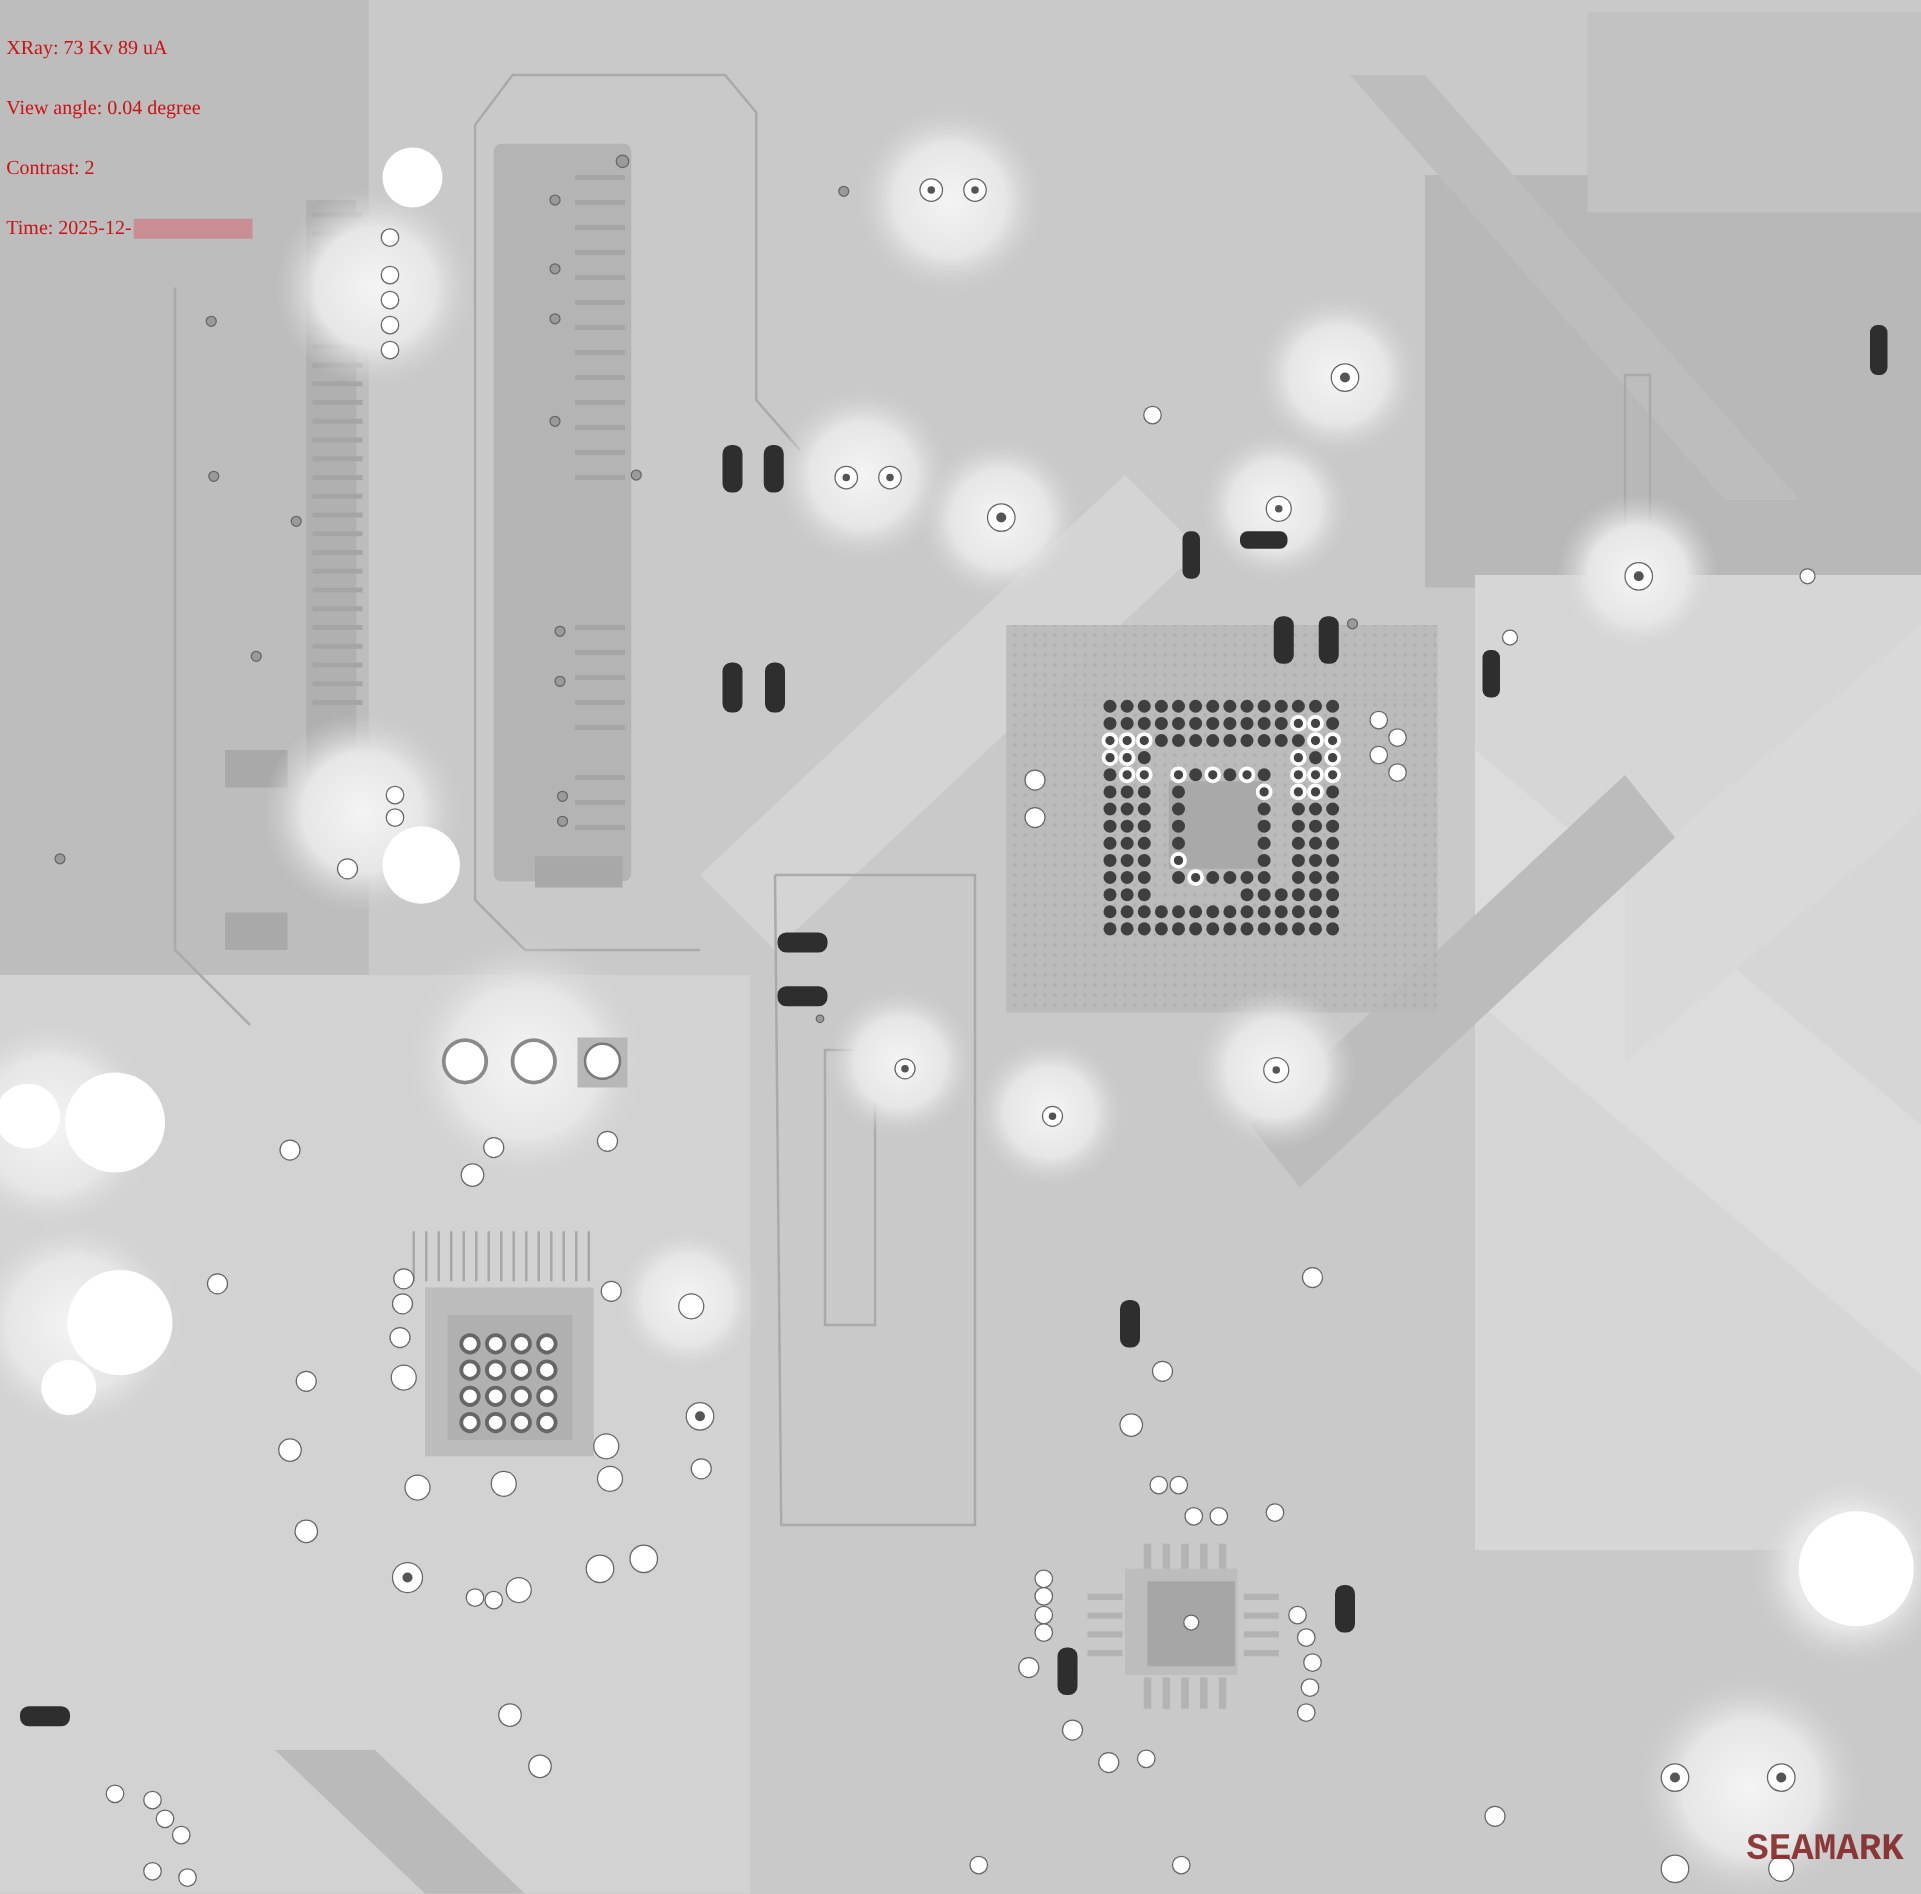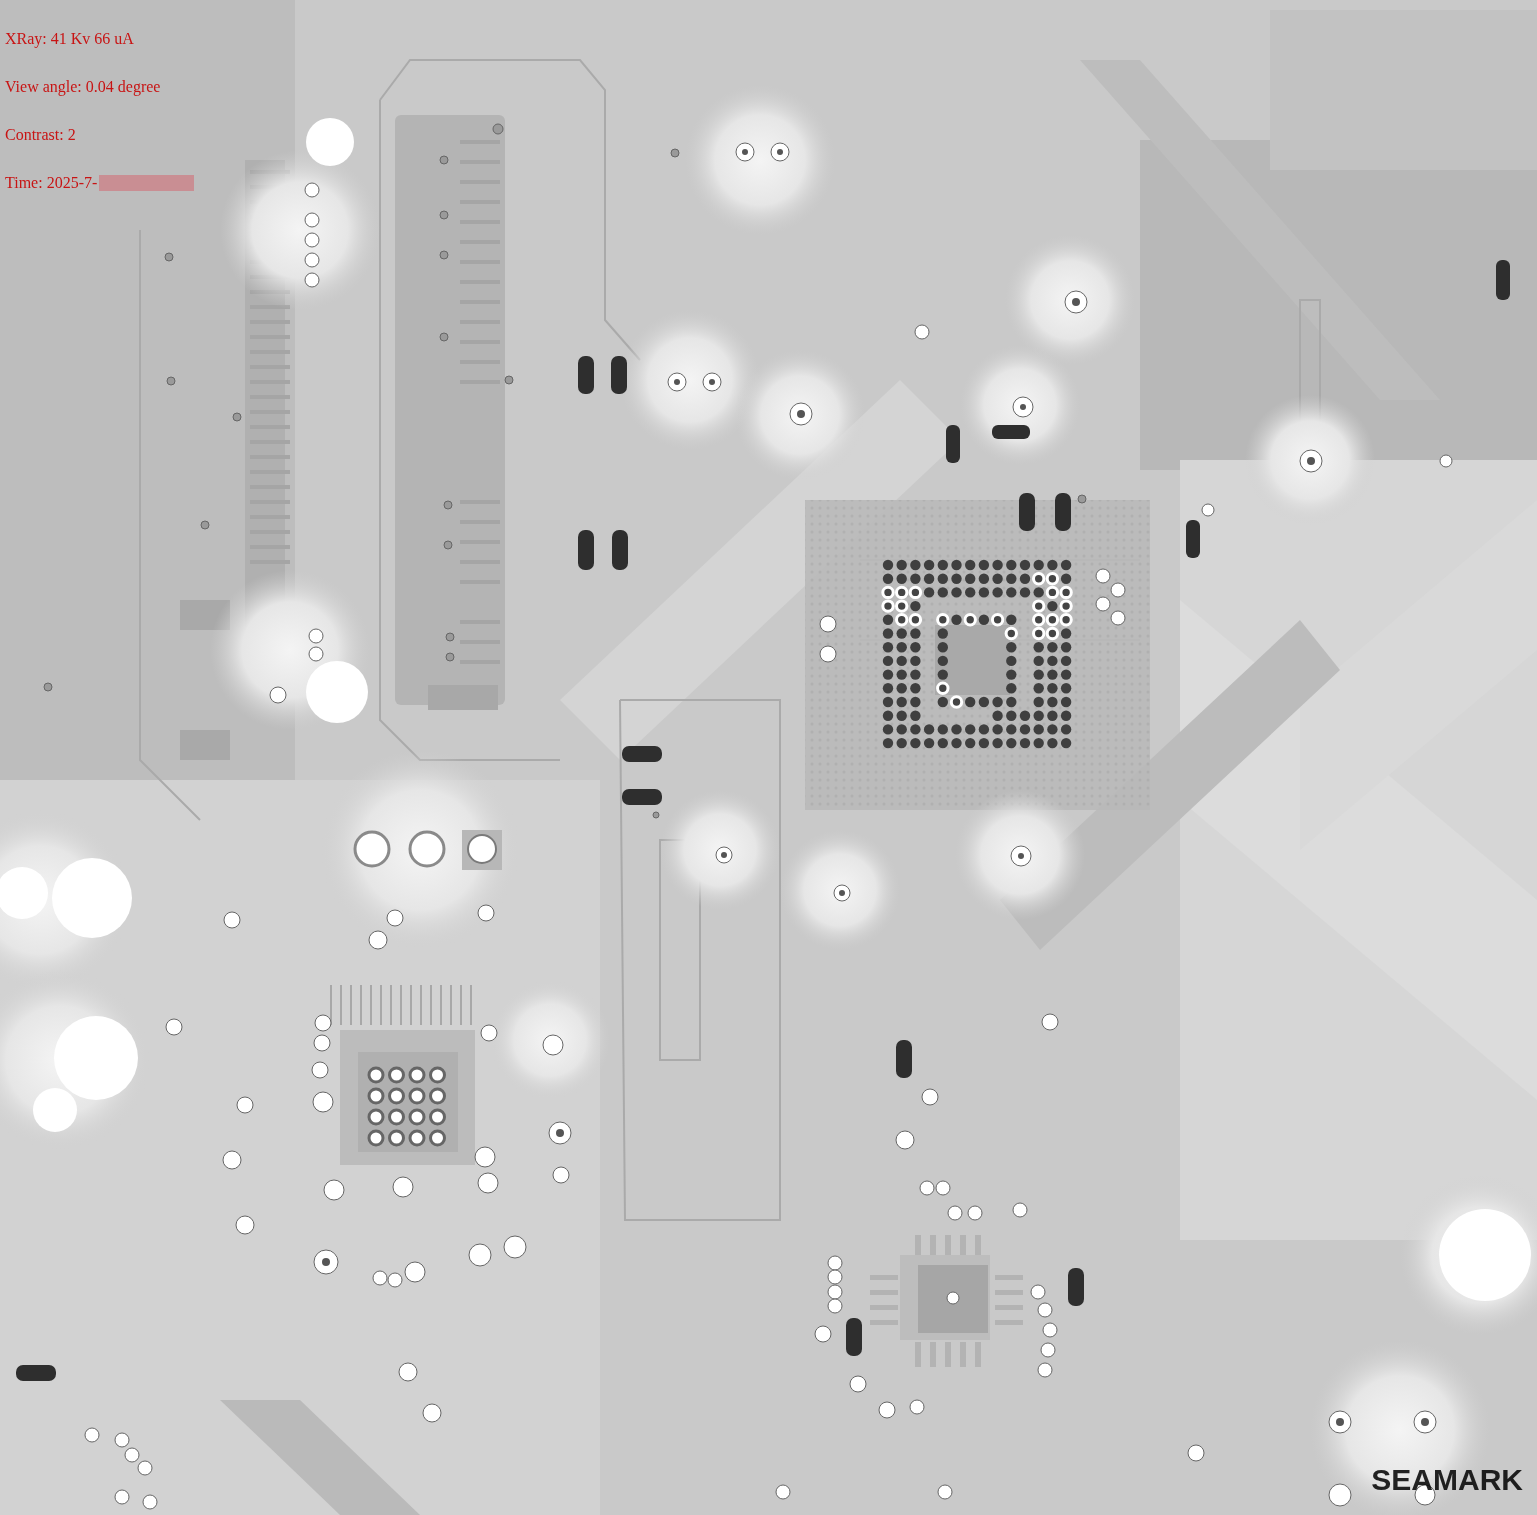--- a/index.html
+++ b/index.html
@@ -1,21 +1,21 @@
 <!DOCTYPE html>
 <html><head>
 <meta charset="utf-8">
 <style>
   html,body{margin:0;padding:0;}
   body{width:1537px;height:1515px;overflow:hidden;background:#c8c8c8;position:relative;font-family:"Liberation Mono","DejaVu Sans Mono",monospace;}
   #xray{position:absolute;left:0;top:0;width:1537px;height:1515px;}
   .overlay{position:absolute;left:5px;top:-1px;color:#c81414;font-family:"Liberation Serif","DejaVu Serif",serif;font-size:16px;line-height:16px;white-space:pre;}
   .overlay div{height:16px;}
   .redact{display:inline-block;height:16px;vertical-align:top;background:#c98e93;}
-  .watermark{position:absolute;right:14px;bottom:18px;font-family:Liberation Sans, sans-serif;font-weight:bold;font-size:30px;letter-spacing:0px;color:#000000;opacity:.85;}
+  .watermark{position:absolute;right:14px;bottom:18px;font-family:Liberation Mono, monospace;font-weight:bold;font-size:30px;letter-spacing:0px;color:#7f1d1d;opacity:.85;}
 </style>
 </head>
 <body>
 
 <svg id="xray" viewBox="0 0 1537 1515" xmlns="http://www.w3.org/2000/svg">
   <defs>
     <radialGradient id="glow" cx="50%" cy="50%" r="50%">
       <stop offset="0%" stop-color="#f4f4f4"></stop>
       <stop offset="60%" stop-color="#e6e6e6"></stop>
       <stop offset="100%" stop-color="#d0d0d0" stop-opacity="0"></stop>
@@ -506,19 +506,19 @@
     <rect x="622" y="746" width="40" height="16" rx="7"></rect>
     <rect x="622" y="789" width="40" height="16" rx="7"></rect>
     <rect x="896" y="1040" width="16" height="38" rx="7"></rect>
     <rect x="1068" y="1268" width="16" height="38" rx="7"></rect>
     <rect x="846" y="1318" width="16" height="38" rx="7"></rect>
     <rect x="16" y="1365" width="40" height="16" rx="7"></rect>
   </g>
 </svg>
 
 <div class="overlay">
-  <div>XRay: 41 Kv 66 uA</div>
+  <div>XRay: 73 Kv 89 uA</div>
   <div>View angle: 0.04 degree</div>
   <div>Contrast: 2</div>
-  <div><span>Time: 2025-7-</span><span class="redact" style="width:95px;margin-left:2px;"></span></div>
+  <div><span>Time: 2025-12-</span><span class="redact" style="width:95px;margin-left:2px;"></span></div>
 </div>
 
 <div class="watermark">SEAMARK</div>
 
 </body></html>

